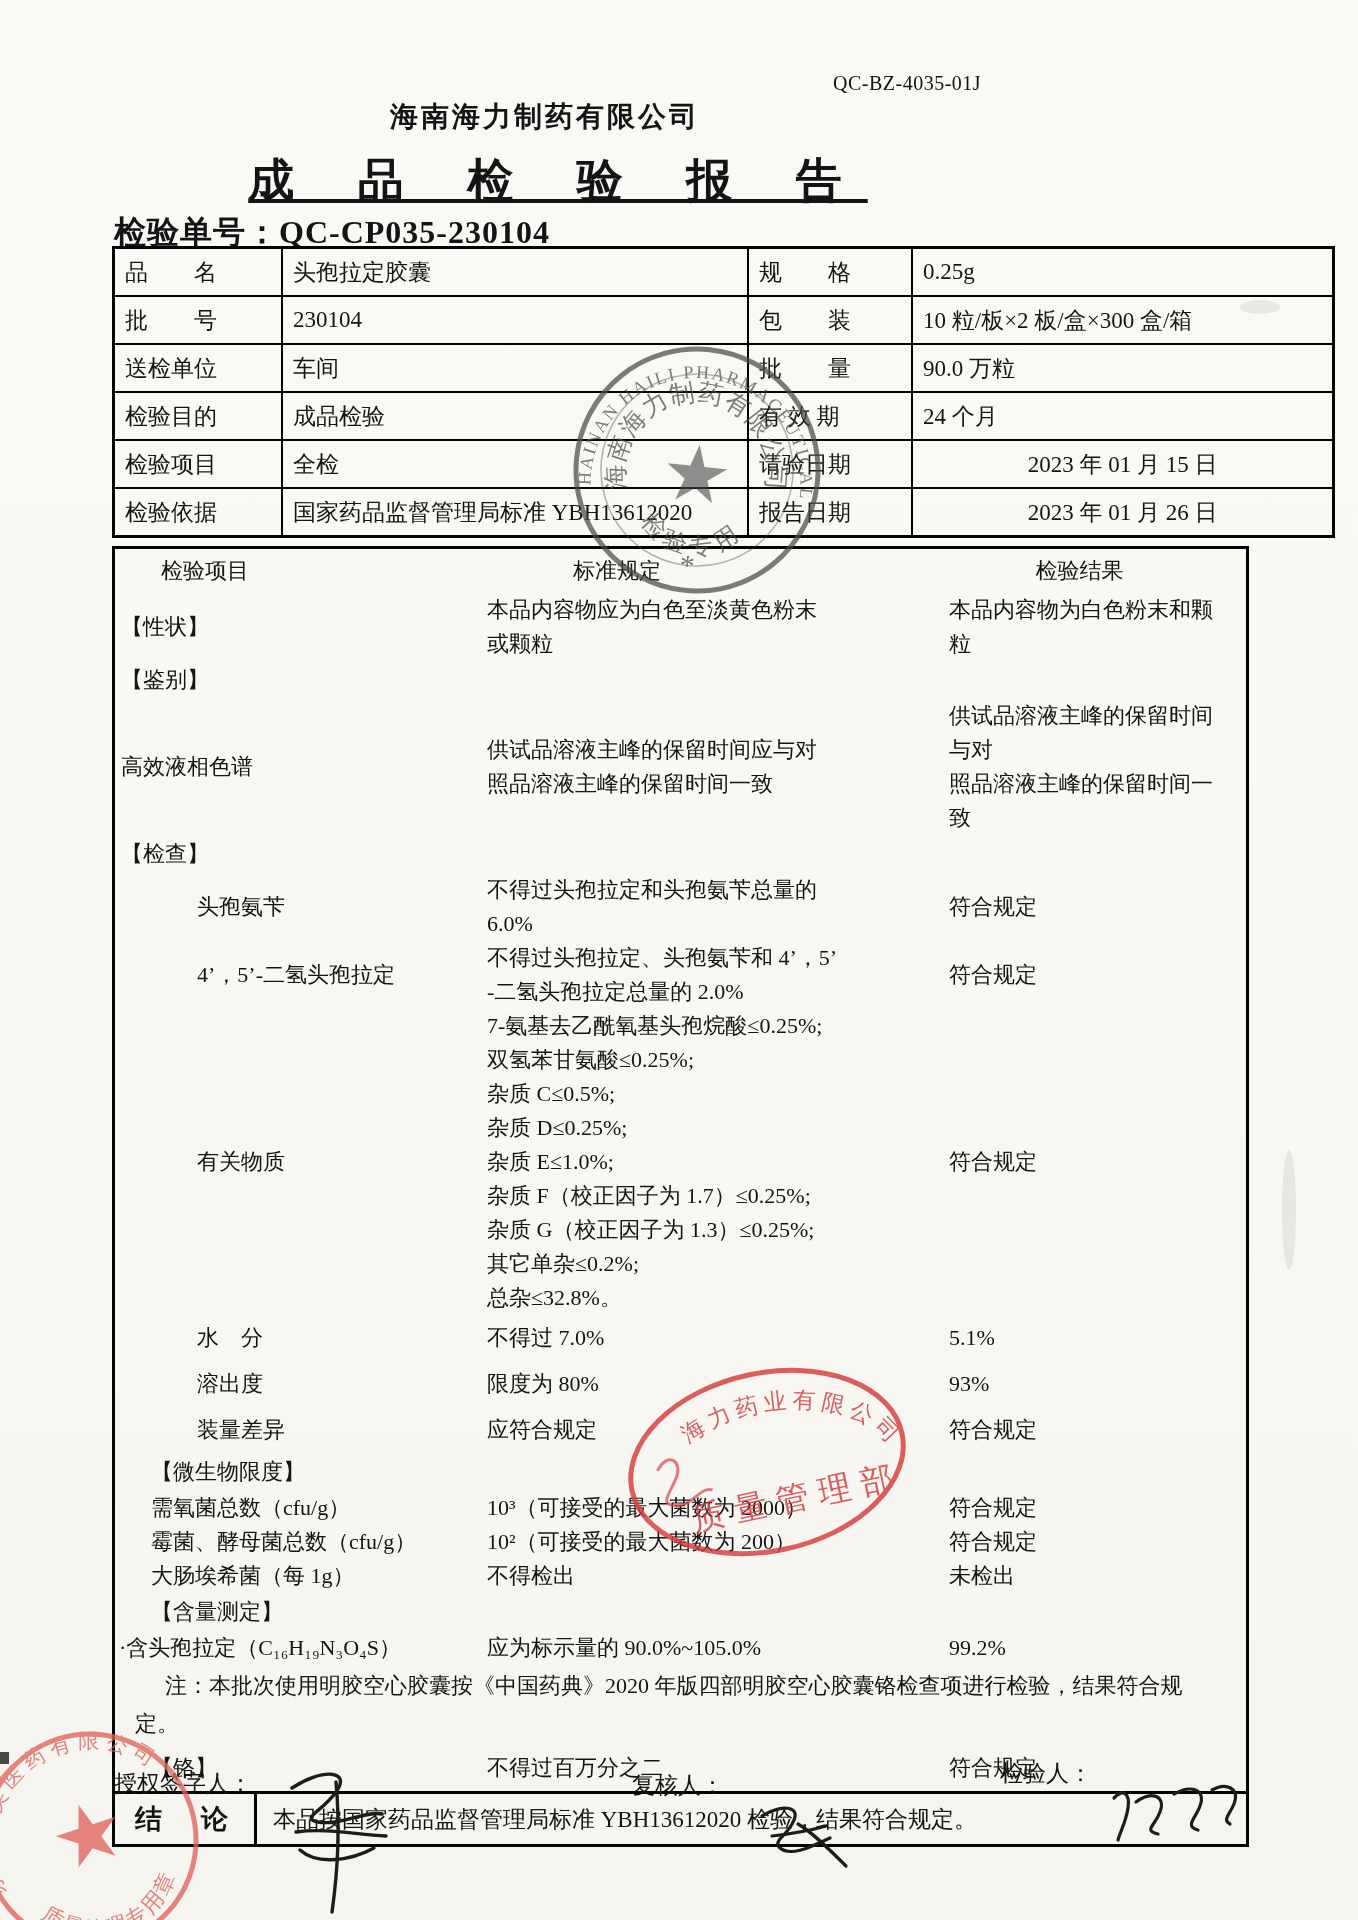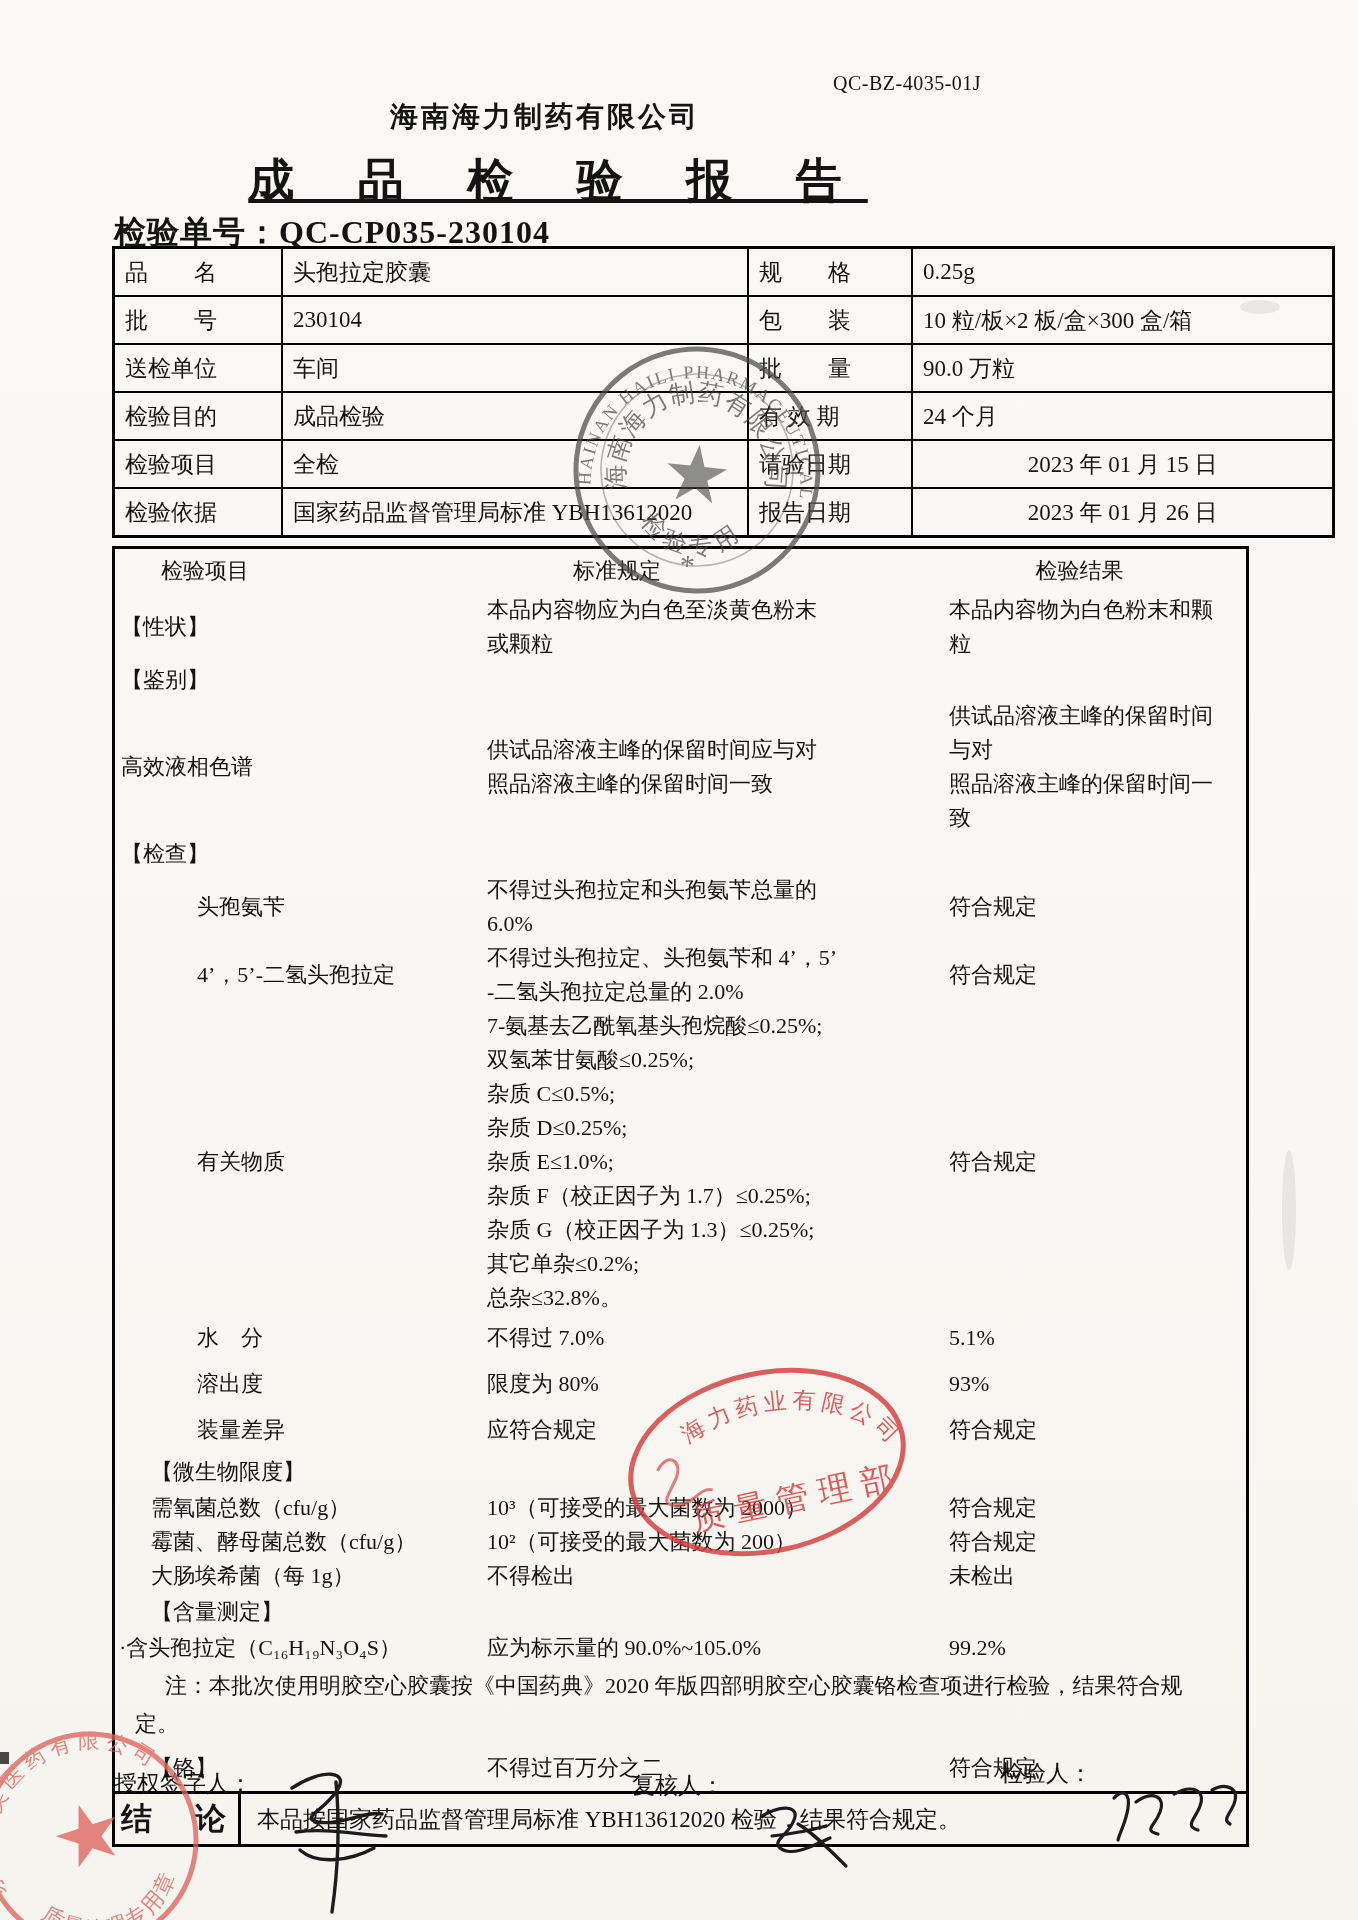--- a/index.html
+++ b/index.html
@@ -51,24 +51,24 @@
   .mt-row.single{min-height:46px;}
   .mt-row.micro{min-height:34px;}
   .mt-row.section{min-height:38px;}
   .lv0 .mt-item{padding-left:6px;}
   .lv1 .mt-item{padding-left:82px;}
   .lv2 .mt-item{padding-left:36px;}
   .lv3 .mt-item{padding-left:4px;}
   .note-row{display:block;padding:2px 58px 2px 20px;line-height:38px;text-indent:30px;}
   .conclusion-row{display:flex;border-top:3px solid #000;height:50px;align-items:center;}
   .c-label{
-    width:126px;height:100%;box-sizing:border-box;
+    width:142px;height:100%;box-sizing:border-box;
     border-right:3px solid #000;
     display:flex;align-items:center;justify-content:center;
-    font-size:31px;font-weight:bold;letter-spacing:6px;
+    font-size:27px;font-weight:bold;letter-spacing:6px;
   }
   .c-text{padding-left:16px;font-size:23px;}
   
   .sig-label{position:absolute;font-size:23px;}
   .sig-auth{left:114px;top:1768px;}
   .sig-review{left:632px;top:1770px;}
   .sig-inspect{left:1000px;top:1758px;}
   svg.overlay{position:absolute;pointer-events:none;}
   
   .artifact{position:absolute;background:rgba(40,40,40,.85);}

